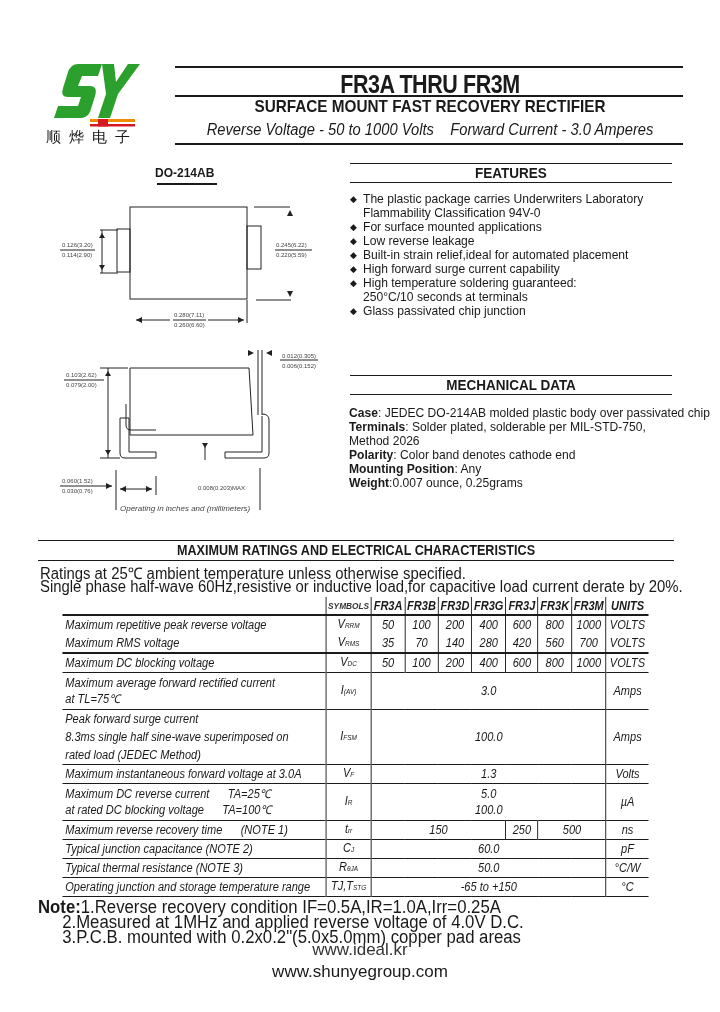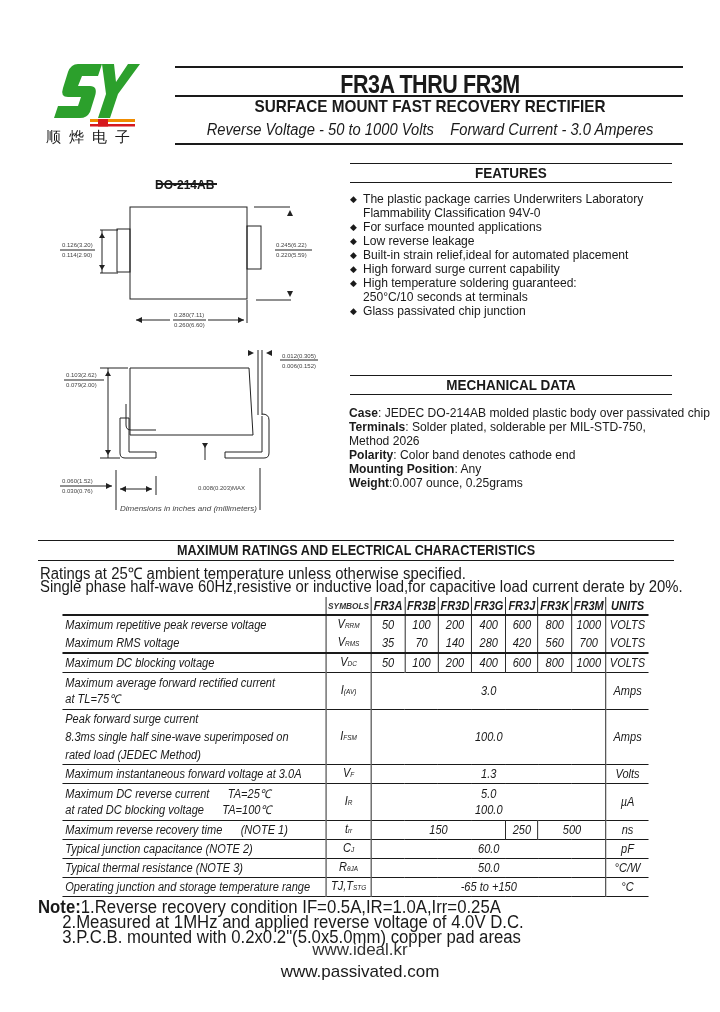--- a/index.html
+++ b/index.html
@@ -5,21 +5,21 @@
   html, body { margin:0; padding:0; background:#fff; }
   body { width:720px; height:1012px; position:relative; overflow:hidden; font-family:"Liberation Sans", sans-serif; color:#1a1a1a; }
   .abs { position:absolute; }
   .hline { position:absolute; background:#1a1a1a; }
   
   .logo { left:40px; top:62px; width:100px; height:86px; }
   .title { left:175px; top:70px; width:510px; text-align:center; font-size:25px; font-weight:bold; letter-spacing:-0.5px; transform:scaleX(0.86); transform-origin:center; }
   .subtitle { left:175px; top:97px; width:510px; text-align:center; font-size:17px; font-weight:bold; transform:scaleX(0.9); }
   .spec { left:175px; top:121px; width:510px; text-align:center; font-size:16px; font-style:italic; transform:scaleX(0.92); }
   
-  .pkg-title { left:155px; top:166px; font-size:12px; font-weight:bold;margin-top:12px; }
+  .pkg-title { left:155px; top:166px; font-size:12px; font-weight:bold; }
   .dim-caption { left:120px; top:504px; font-size:8px; font-style:italic; color:#444; }
   
   .sec-head { text-align:center; font-size:15px; font-weight:bold; transform:scaleX(0.9); }
   .feat-list { left:350px; top:192px; width:360px; font-size:13px; line-height:14px; margin:0; padding:0; list-style:none; }
   .feat-list li { position:relative; padding-left:13px; transform-origin:left; }
   .feat-list li .b { position:absolute; left:0; top:0; font-size:9px; }
   .feat-list li span.t { display:inline-block; transform:scaleX(0.93); transform-origin:left; white-space:pre-line; }
   .mech { left:349px; top:406px; width:380px; font-size:13px; line-height:14px; }
   .mech div { transform:scaleX(0.93); transform-origin:left; white-space:nowrap; }
   .mech b { font-weight:bold; }
@@ -136,21 +136,21 @@
     <polygon points="68,181 65,186 71,186"></polygon>
       <polygon points="68,265 65,260 71,260"></polygon>
     <polygon points="80,299 86,296 86,302"></polygon>
       <polygon points="112,299 106,296 106,302"></polygon>
     <polygon points="72,296 66,293 66,299"></polygon>
     <polygon points="80,331 86,328 86,334"></polygon>
       <polygon points="216,331 210,328 210,334"></polygon>
     <polygon points="165,258 162,253 168,253"></polygon>
   </g>
 </svg>
-<div class="abs dim-caption">Dimensions in inches and (millimeters)</div>
+<div class="abs dim-caption">Operating in inches and (millimeters)</div>
 
 <div class="hline" style="left:350px;top:163px;width:322px;height:1px;"></div>
 <div class="abs sec-head" style="left:350px;top:164px;width:322px;">FEATURES</div>
 <div class="hline" style="left:350px;top:182px;width:322px;height:1px;"></div>
 
 <ul class="abs feat-list">
   <li><span class="b">◆</span><span class="t">The plastic package carries Underwriters Laboratory
 Flammability Classification 94V-0</span></li>
   <li><span class="b">◆</span><span class="t">For surface mounted applications</span></li>
   <li><span class="b">◆</span><span class="t">Low reverse leakage</span></li>
@@ -303,13 +303,13 @@
 </tbody>
   </table>
 
 <div class="abs notes">
   <div><b>Note:</b><span>1.Reverse recovery condition IF=0.5A,IR=1.0A,Irr=0.25A</span></div>
   <div style="padding-left:26px;">2.Measured at 1MHz and applied reverse voltage of 4.0V D.C.</div>
   <div style="padding-left:26px;">3.P.C.B. mounted with 0.2x0.2"(5.0x5.0mm) copper pad areas</div>
 </div>
 
 <div class="abs url1">www.ideal.kr</div>
-<div class="abs url2">www.passivated.com</div>
+<div class="abs url2">www.shunyegroup.com</div>
 
 </body></html>

